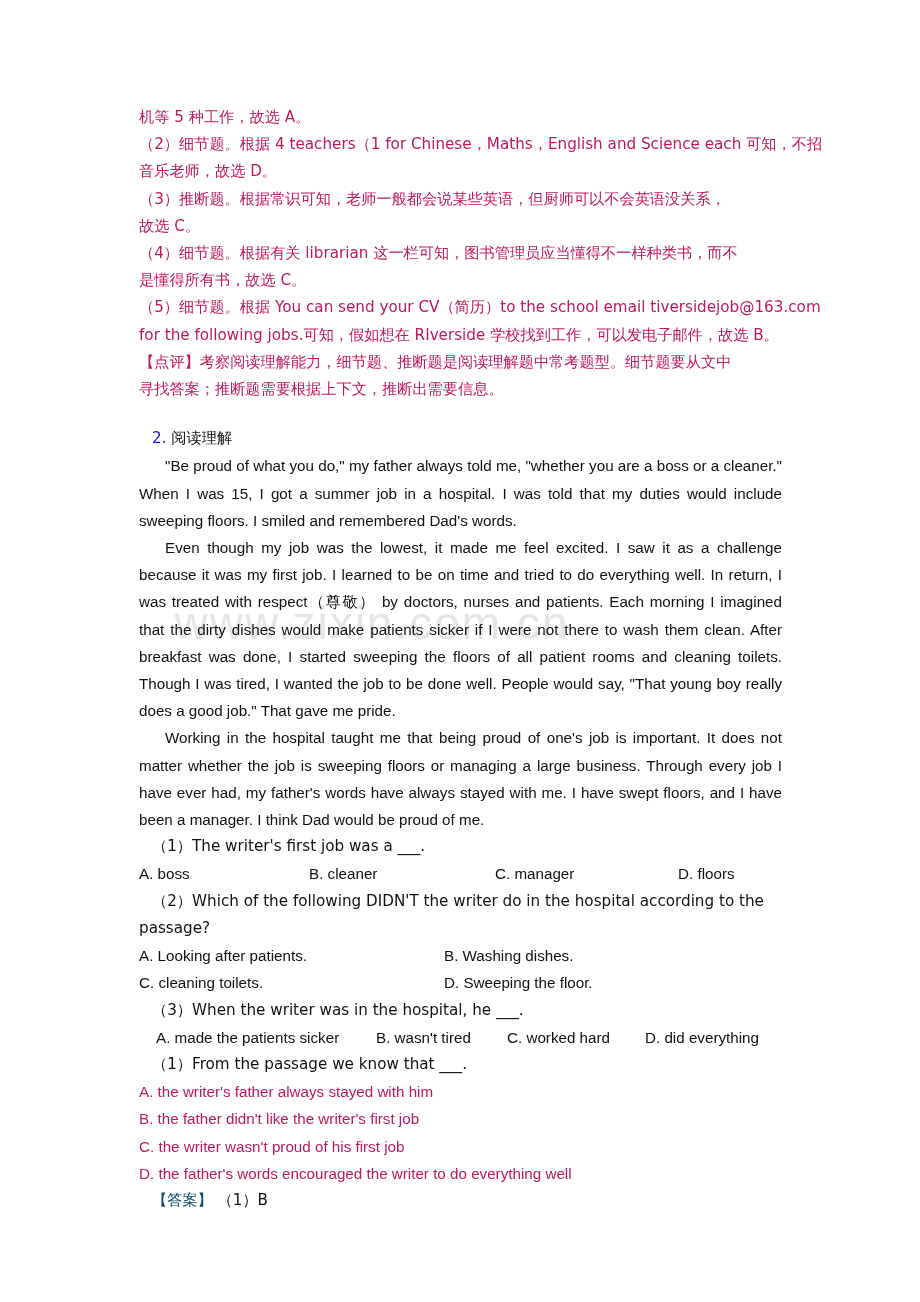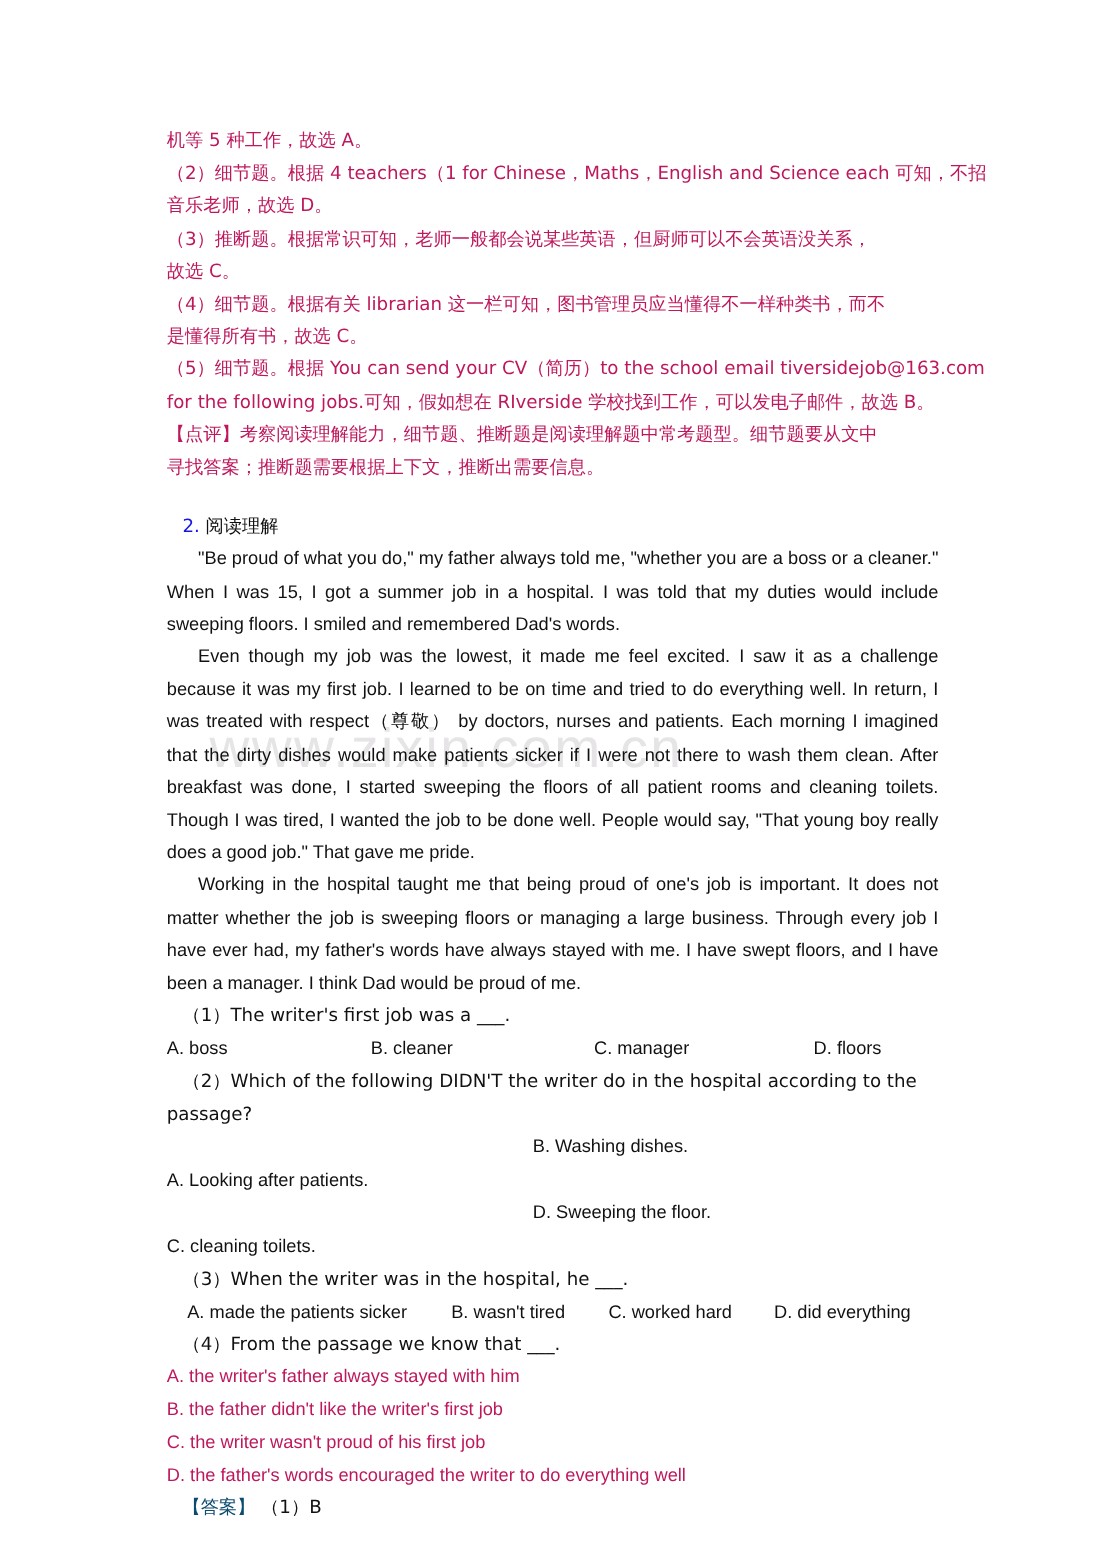--- a/index.html
+++ b/index.html
@@ -78,21 +78,21 @@
     display: flex;
     font-size: 15.2px;
     line-height: 27.2px;
     color: #111111;
   }
   .opts.four > span:nth-child(1) { width: 170px; flex: 0 0 170px; }
   .opts.four > span:nth-child(2) { width: 186px; flex: 0 0 186px; }
   .opts.four > span:nth-child(3) { width: 183px; flex: 0 0 183px; }
   .opts.four > span:nth-child(4) { flex: 1 1 auto; }
 
-  .opts.two > span:nth-child(1) { width: 305px; flex: 0 0 305px; margin-top: 28px; }
+  .opts.two > span:nth-child(1) { width: 305px; flex: 0 0 305px; }
   .opts.two > span:nth-child(2) { flex: 1 1 auto; }
 
   .opts.tight > span:nth-child(1) { width: 192px; flex: 0 0 192px; margin-left: 17px; }
   .opts.tight > span:nth-child(2) { width: 131px; flex: 0 0 131px; margin-left: 28px; }
   .opts.tight > span:nth-child(3) { width: 138px; flex: 0 0 138px; }
   .opts.tight > span:nth-child(4) { flex: 1 1 auto; }
   .spacer-md { height: 22px; }
 </style>
 </head>
 <body>
@@ -145,21 +145,21 @@
     </div>
 
     <div class="para cn indent1">（3）When the writer was in the hospital, he ___.</div>
     <div class="opts tight">
       <span>A. made the patients sicker</span>
       <span>B. wasn't tired</span>
       <span>C. worked hard</span>
       <span>D. did everything</span>
     </div>
 
-    <div class="para cn indent1">（4）From the passage we know that ___.</div>
+    <div class="para cn indent1">（1）From the passage we know that ___.</div>
     <div class="line">A. the writer's father always stayed with him</div>
     <div class="line">B. the father didn't like the writer's first job</div>
     <div class="line">C. the writer wasn't proud of his first job</div>
     <div class="line">D. the father's words encouraged the writer to do everything well</div>
 
     <div class="para cn indent1">
       <span class="blue-b">【答案】</span>
       <span>（1）B</span>
     </div>
 

